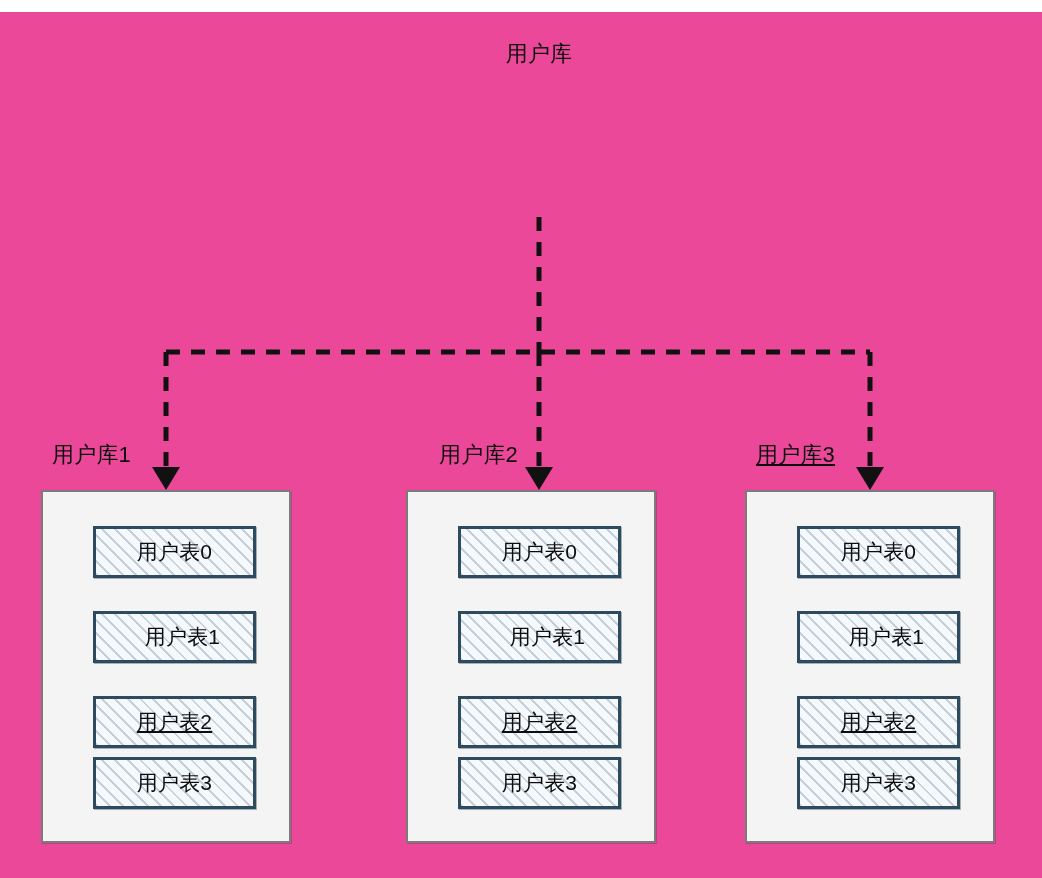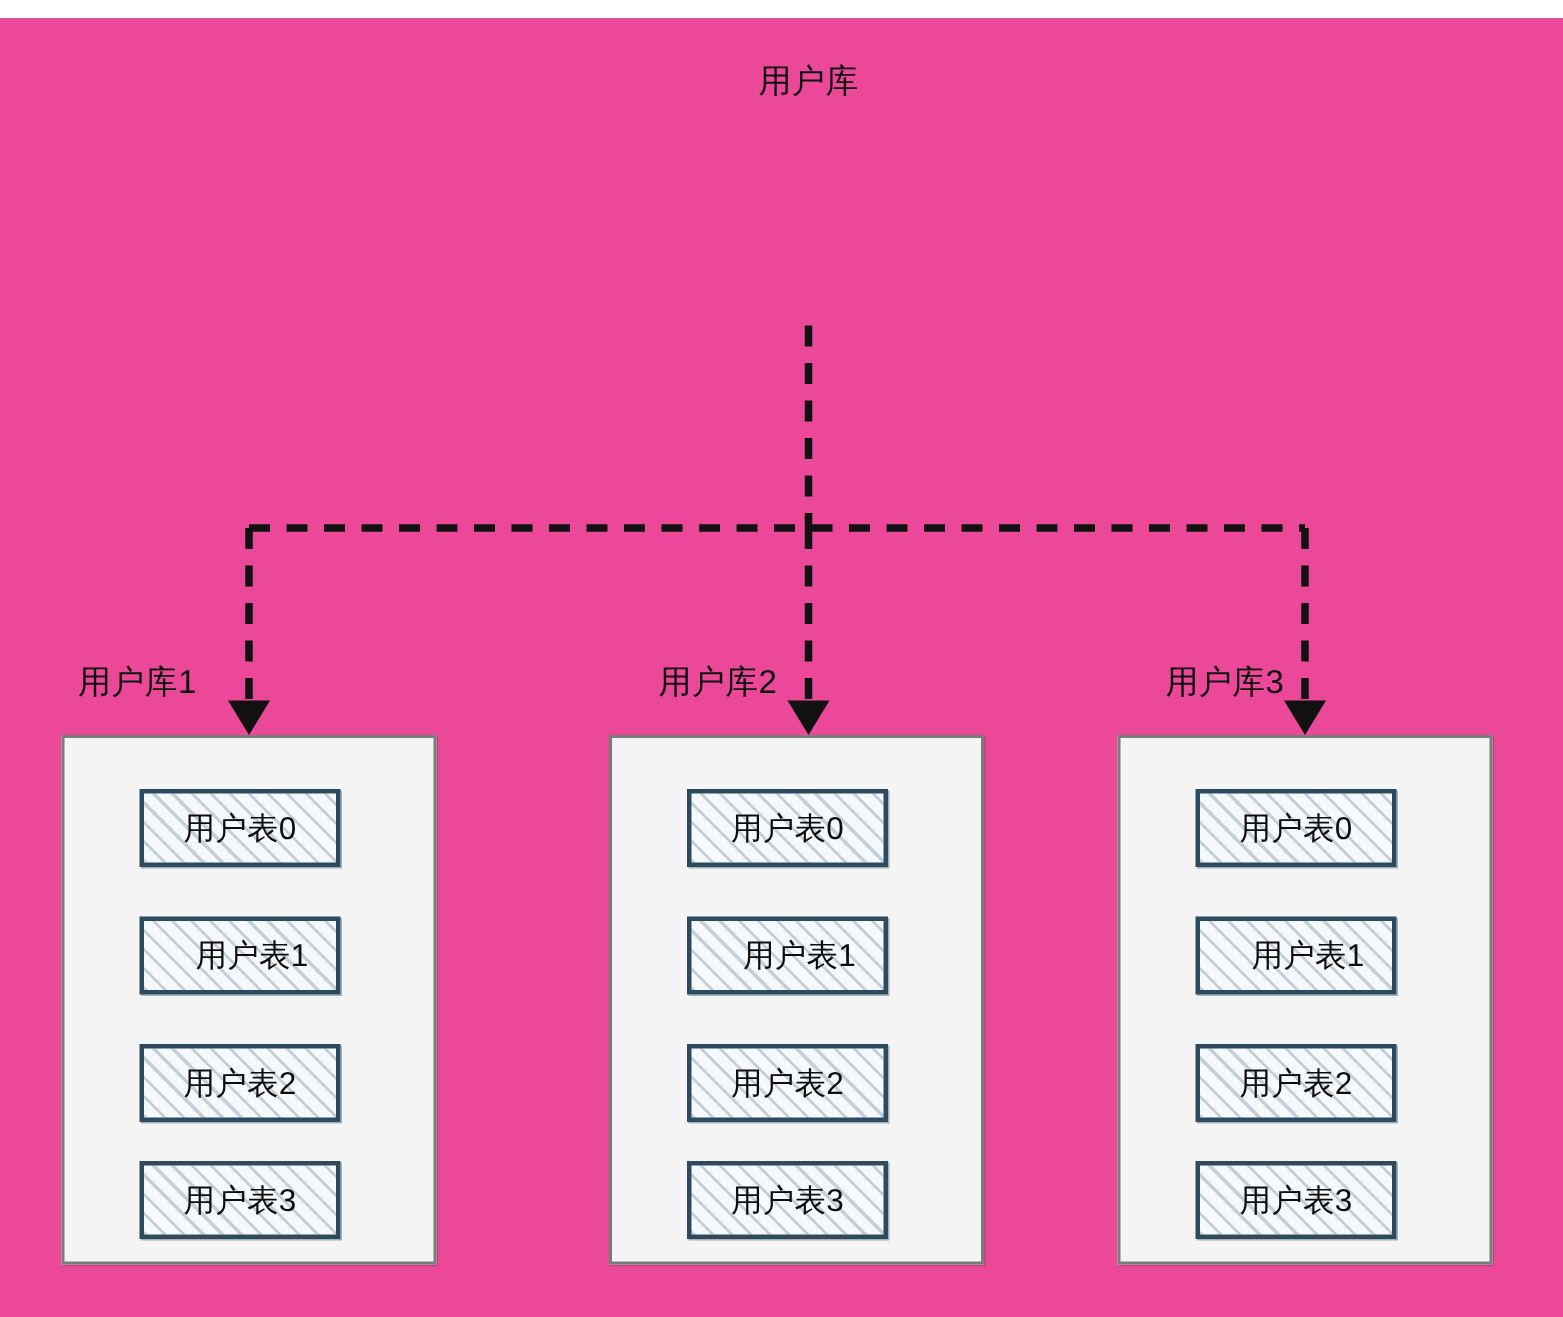--- a/index.html
+++ b/index.html
@@ -39,21 +39,21 @@
     text-align: center;
   }
   #root-label {
     left: 417px;
     top: 29px;
     width: 244px;
     text-align: center;
   }
   #shard-label-0 { left: 52px;  top: 430px; }
   #shard-label-1 { left: 439px; top: 430px; }
-  #shard-label-2 { left: 777px; top: 430px; }
+  #shard-label-2 { left: 756px; top: 430px; text-decoration: underline; }
 
   
   .db-container {
     position: absolute;
     background: #f4f4f4;
     border: 2px solid #7b7b7b;
     box-sizing: border-box;
     box-shadow: 1px 1px 0 rgba(60,60,60,0.30);
   }
   #root-container {
@@ -98,37 +98,37 @@
       rgba(140,190,195,0.42) 2px,
       rgba(255,255,255,0) 2px,
       rgba(255,255,255,0) 9px
     );
     box-shadow: 1px 1px 0 rgba(31,140,134,0.45);
   }
 
   
   .shard-table {
     left: 50px;
-    width: 134px;
+    width: 163px;
     height: 52px;
     border: 3px solid #2d4a5e;
     background-color: #f6f9fc;
     background-image: repeating-linear-gradient(
       45deg,
       rgba(120,146,170,0.40) 0px,
       rgba(120,146,170,0.40) 2px,
       rgba(255,255,255,0) 2px,
       rgba(255,255,255,0) 9px
     );
     box-shadow: 1px 1px 0 rgba(45,74,94,0.40);
   }
   .shard-table.row-0 { top: 34px;  }
   .shard-table.row-1 { top: 119px; padding-left: 16px; }
-  .shard-table.row-2 { top: 204px; }
-  .shard-table.row-3 { top: 282px; }
+  .shard-table.row-2 { top: 204px; text-decoration: underline; }
+  .shard-table.row-3 { top: 265px; }
 </style>
 </head>
 <body>
 
 <div id="canvas">
 
   <svg id="edges" viewBox="0 0 1042 878">
     <g stroke="#111111" stroke-width="5" fill="none" stroke-dasharray="14 11">
 
       <path d="M 539 205 L 539 340"></path>

